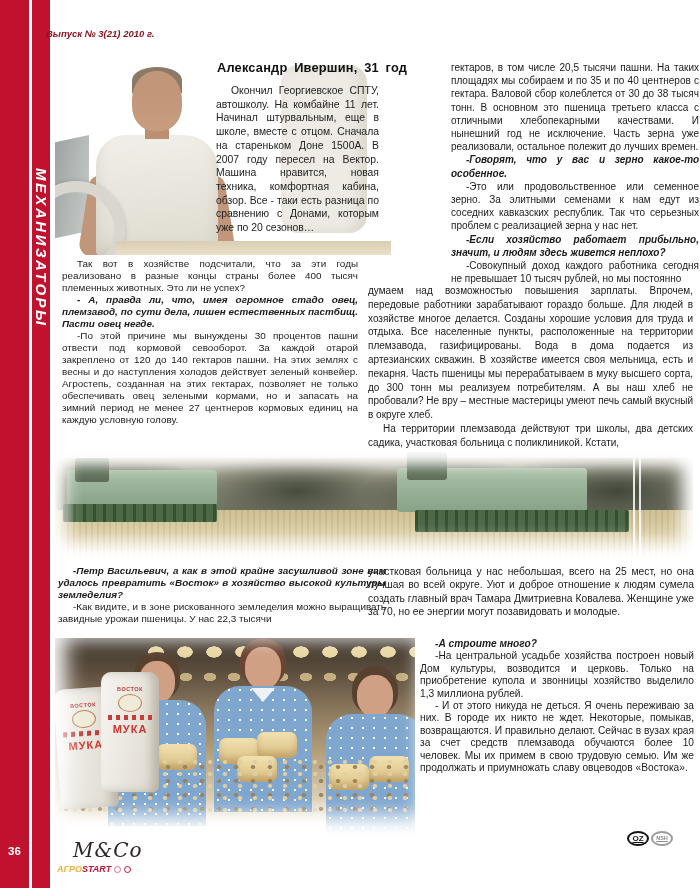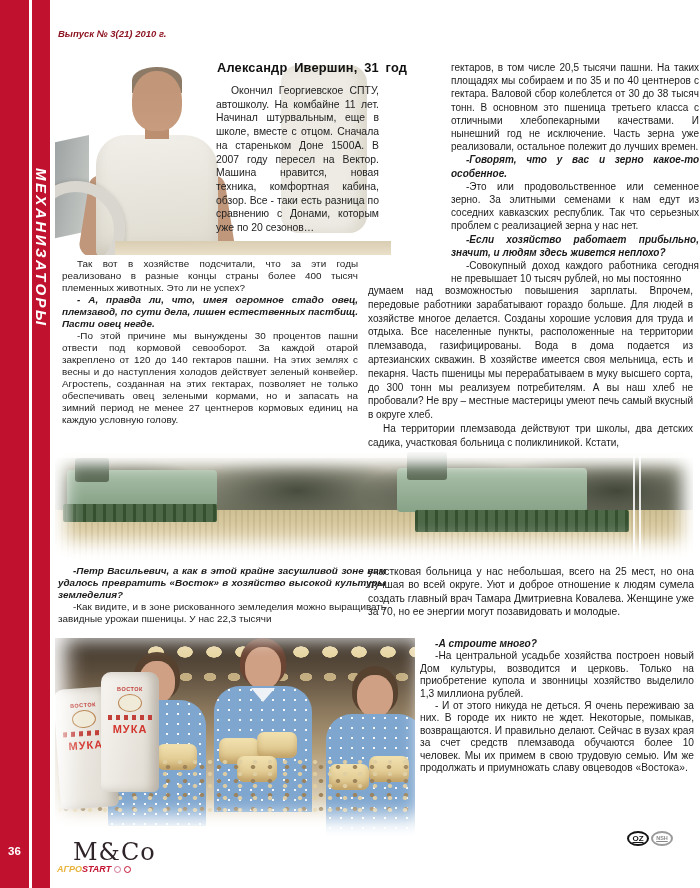--- a/index.html
+++ b/index.html
@@ -7,21 +7,21 @@
   .page { position:relative; width:700px; height:888px; background:#fff; overflow:hidden; }
 
   
   .sidebar { position:absolute; left:0; top:0; width:50px; height:888px; background:#c0122f; }
   .sidebar-gap { position:absolute; left:29px; top:0; width:3px; height:888px; background:#fff; }
   .sidebar-title { position:absolute; left:50px; top:168px; transform:rotate(90deg); transform-origin:0 0;
     font-size:15px; font-weight:bold; font-style:italic; color:#fff; letter-spacing:2.5px; white-space:nowrap; }
   .page-num { position:absolute; left:0; top:845px; width:29px; text-align:center; color:#fff; font-weight:bold; font-size:11.5px; }
 
   
-  .issue { position:absolute; left:58px; top:28px; font-size:9.5px; font-weight:bold; font-style:italic; color:#8e1522; }
+  .issue { position:absolute; left:46px; top:28px; font-size:9.5px; font-weight:bold; font-style:italic; color:#8e1522; }
 
   
   .man-photo { position:absolute; left:55px; top:57px; width:336px; height:198px; overflow:hidden;
     background:
       radial-gradient(90px 70px at 75% 25%, #e9e6df 0%, rgba(233,230,223,0) 70%),
       radial-gradient(110px 80px at 88% 70%, #e3dfd6 0%, rgba(227,223,214,0) 70%),
       linear-gradient(180deg, #f4f2ee 0%, #ecu 0%, #eae7e0 100%); }
   .man-photo > div { position:absolute; }
   .mp-window { left:-4px; top:82px; width:38px; height:96px; background:linear-gradient(100deg,#9aa0a0,#c8cbc7); transform:skewY(-12deg); }
   .mp-faint { left:226px; top:8px; width:86px; height:168px; border-radius:18px; background:#edebe4; box-shadow:inset -8px 0 14px #dcd8cd; }
@@ -112,22 +112,22 @@
     background-size:11px 10px; }
   .w-collar { left:44px; top:50px; width:24px; height:14px; background:#eef2f6; clip-path:polygon(0 0,100% 0,50% 100%); }
   .loaf { position:absolute; width:40px; height:26px; border-radius:7px;
     background:linear-gradient(#f2e2b0,#d8bd82); box-shadow:inset 0 -5px 6px rgba(150,110,50,.35); }
   .wm1 { left:46px; top:14px; } .wm2 { left:152px; top:0; } .wm3 { left:264px; top:28px; }
   .wm2 .w-hair { background:#6b4433; }
   .pb-fade { left:0; top:0; width:100%; height:100%;
     box-shadow:inset 0 -26px 20px -6px #fff, inset 22px 0 20px -10px rgba(255,255,255,.85), inset 0 14px 14px -8px rgba(255,255,255,.5); }
 
   
-  .brand-script { position:absolute; left:73px; top:838px; font-family:"DejaVu Serif", serif; 
-    font-size:24px; color:#2e242a; letter-spacing:1px; }
+  .brand-script { position:absolute; left:73px; top:838px; font-family:"DejaVu Serif", serif; font-style:italic;
+    font-size:20px; color:#2e242a; letter-spacing:1px; }
   .brand-line { position:absolute; left:57px; top:864px; font-size:9px; font-weight:bold; font-style:italic; }
   .brand-agro { color:#e9b43b; } .brand-start { color:#c41331; }
   .circle-mark { display:inline-block; width:7px; height:7px; border:1px solid #d2738f; border-radius:50%; margin-left:3px; vertical-align:middle; }
   .circle-mark.m2 { border-color:#c41331; }
   .badge { position:absolute; top:831px; width:22px; height:15px; border-radius:50%; text-align:center; background:#fff; font-weight:bold;text-decoration:underline; }
   .badge-oz { left:627px; border:2px solid #141414; font-size:8px; line-height:11px; color:#141414; }
   .badge-nsh { left:651px; border:2px solid #9a9a9a; font-size:5.5px; line-height:11px; color:#8a8a8a; }
 </style>
 </head>
 <body>

